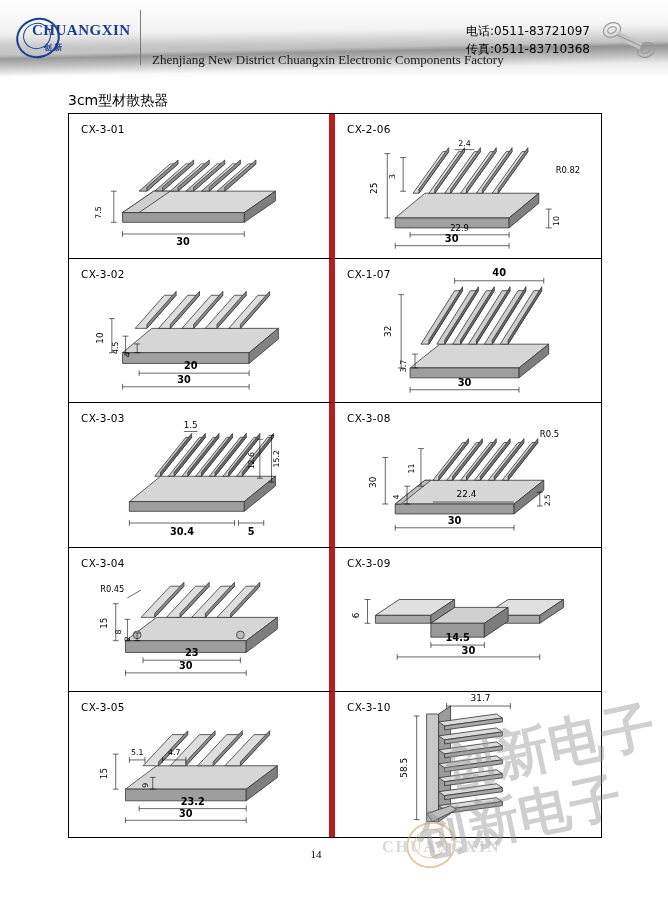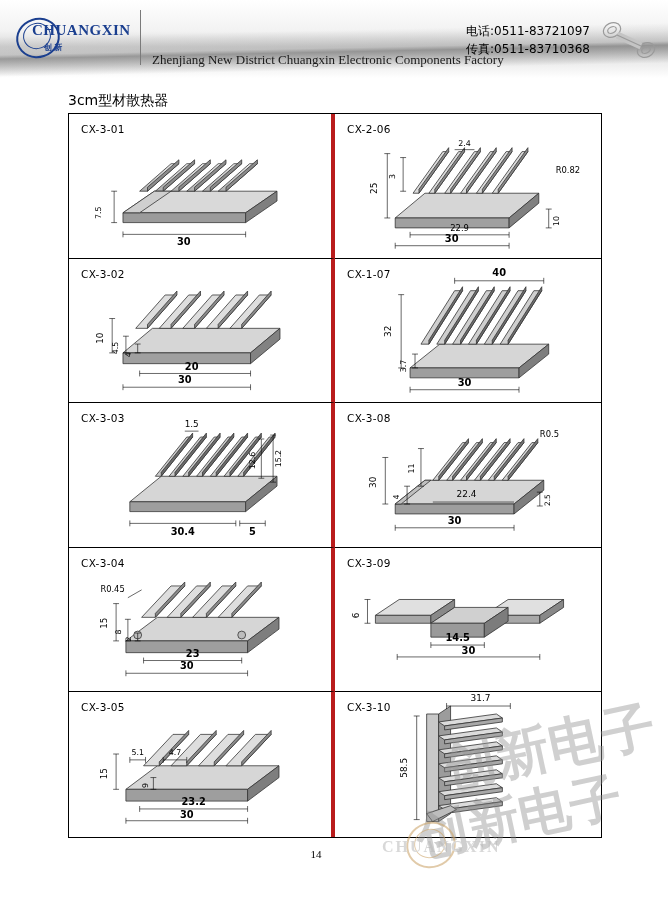--- a/index.html
+++ b/index.html
@@ -146,21 +146,21 @@
     width: 534px;
     height: 725px;
     border: 1px solid #000;
     box-sizing: border-box;
     display: grid;
     grid-template-columns: 1fr 1fr;
     grid-template-rows: repeat(5, 1fr);
   }
   .cell {
     position: relative;
-    border-right: 4px solid #b91c1c;
+    border-right: 6px solid #b91c1c;
     border-bottom: 1px solid #000;
     box-sizing: border-box;
     overflow: hidden;
   }
   .cell:nth-child(2n) { border-right: none; }
   .cell:nth-child(n+9) { border-bottom: none; }
 
   .cell-label {
     position: absolute;
     left: 12px;

